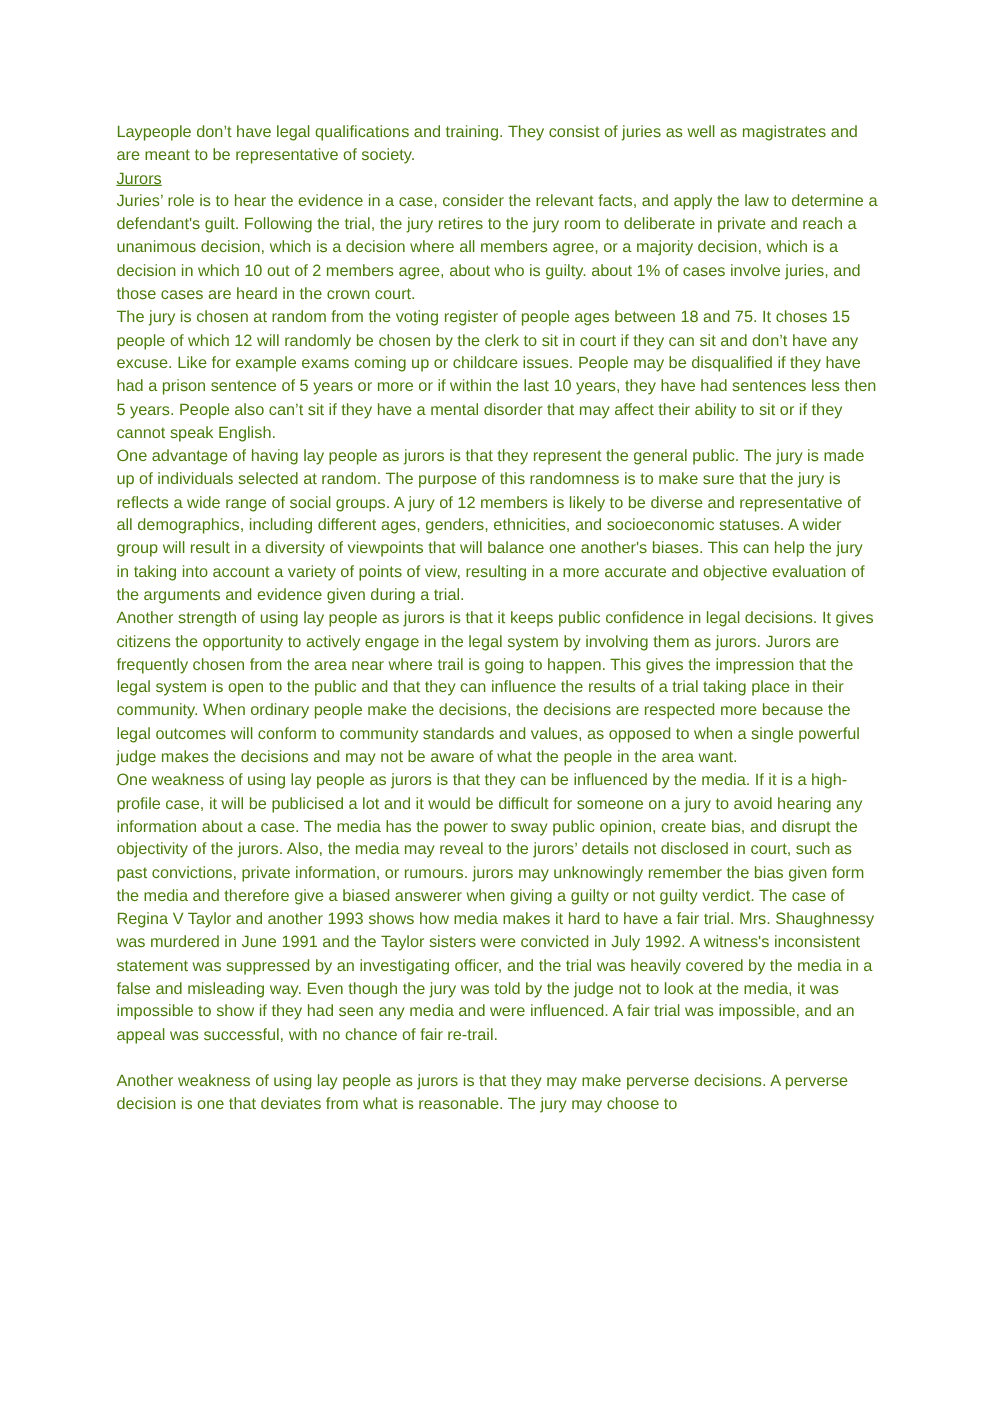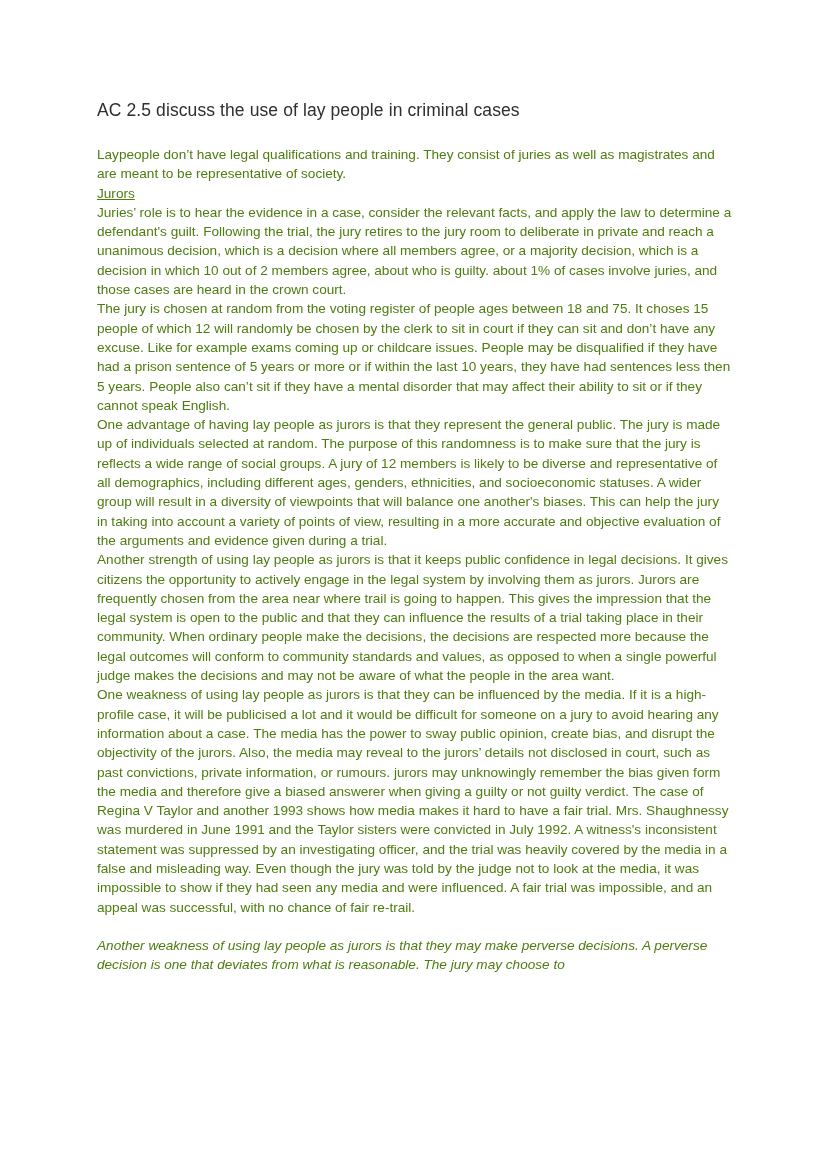--- a/index.html
+++ b/index.html
@@ -31,31 +31,29 @@
   }
   .para {
     font-size: 13.6px;
     line-height: 19.3px;
     color: #4d7c0f;
     margin: 0;
     max-width: 637px;
   }
   .para.spaced {
     margin-top: 19.3px;
-    font-style: italic;
   }
   .underlined {
     text-decoration: underline;
   }
 </style>
 </head>
 <body>
 
 <div class="page">
-  <h1 class="doc-title">AC 2.5 discuss the use of lay people in criminal cases</h1>
 
   <p class="para">Laypeople don’t have legal qualifications and training. They consist of juries as well as magistrates and are meant to be representative of society.</p>
 
   <p class="para underlined">Jurors</p>
 
   <p class="para">Juries’ role is to hear the evidence in a case, consider the relevant facts, and apply the law to determine a defendant's guilt. Following the trial, the jury retires to the jury room to deliberate in private and reach a unanimous decision, which is a decision where all members agree, or a majority decision, which is a decision in which 10 out of 2 members agree, about who is guilty. about 1% of cases involve juries, and those cases are heard in the crown court.</p>
 
   <p class="para">The jury is chosen at random from the voting register of people ages between 18 and 75. It choses 15 people of which 12 will randomly be chosen by the clerk to sit in court if they can sit and don’t have any excuse. Like for example exams coming up or childcare issues. People may be disqualified if they have had a prison sentence of 5 years or more or if within the last 10 years, they have had sentences less then 5 years. People also can’t sit if they have a mental disorder that may affect their ability to sit or if they cannot speak English.</p>
 
   <p class="para">One advantage of having lay people as jurors is that they represent the general public. The jury is made up of individuals selected at random. The purpose of this randomness is to make sure that the jury is reflects a wide range of social groups. A jury of 12 members is likely to be diverse and representative of all demographics, including different ages, genders, ethnicities, and socioeconomic statuses. A wider group will result in a diversity of viewpoints that will balance one another's biases. This can help the jury in taking into account a variety of points of view, resulting in a more accurate and objective evaluation of the arguments and evidence given during a trial.</p>

